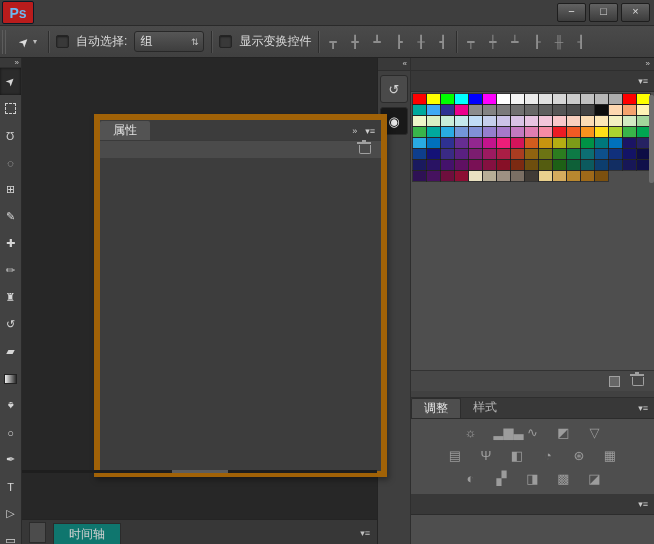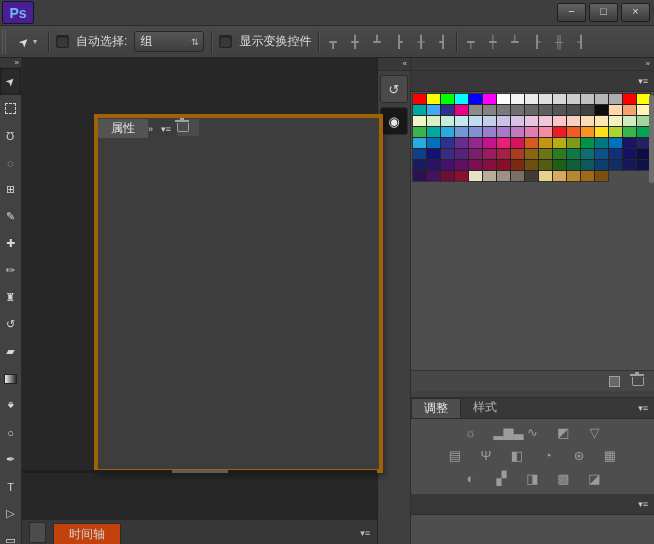--- a/index.html
+++ b/index.html
@@ -2,21 +2,21 @@
 <html><head>
 <meta charset="utf-8">
 <style>
   html,body{margin:0;padding:0;background:#2b2b2b}
   body{width:654px;height:544px;overflow:hidden;font-family:"Liberation Sans","DejaVu Sans",sans-serif;
        font-size:12px;color:#d4d4d4;cursor:default;-webkit-user-select:none;user-select:none}
   .app{width:654px;height:544px;display:flex;flex-direction:column;background:#424242}
 
   
   .menubar{height:25px;background:#3e3e3e;border-bottom:1px solid #2a2a2a;display:flex;align-items:center}
-  .ps-logo{width:30px;height:21px;margin:2px 4px 2px 2px;background:#4c1d95;color:#6cb8f0;font-weight:bold;
+  .ps-logo{width:30px;height:21px;margin:2px 4px 2px 2px;background:#b91c1c;color:#6cb8f0;font-weight:bold;
            font-size:14px;display:flex;align-items:center;justify-content:center;border:1px solid #0a1a28;border-radius:2px}
   .menus{display:flex;align-items:center}
   .menu-item{padding:0 7px;white-space:nowrap}
   .win-controls{margin-left:auto;display:flex;gap:3px;padding-right:4px}
   .win-btn{width:27px;height:17px;background:linear-gradient(#626262,#3c3c3c);border:1px solid #1e1e1e;
            border-radius:2px;color:#ddd;font-size:11px;line-height:15px;text-align:center}
 
   
   .optionsbar{height:31px;background:linear-gradient(#4a4a4a,#404040);border-bottom:1px solid #232323;
               display:flex;align-items:center;gap:7px;padding-left:2px;white-space:nowrap}
@@ -45,42 +45,42 @@
   .tool.selected{background:#2b2b2b;box-shadow:inset 0 0 3px rgba(0,0,0,.6)}
   .rot-45{transform:rotate(-45deg);display:inline-block}
   .rot180{transform:rotate(180deg);display:inline-block}
   .dashed-box{width:9px;height:9px;border:1px dashed #cfcfcf}
   .grad-box{width:11px;height:8px;background:linear-gradient(90deg,#eee,#2b2b2b);border:1px solid #222}
 
   
   .canvas{flex:1;min-width:0;position:relative;background:#272727;border-right:1px solid #242424}
 
   .props{position:absolute;left:72px;top:56px;width:281px;height:351px;background:#3d3d3d;
-         border:4px solid #a16207;box-shadow:2px 3px 6px rgba(0,0,0,.35);display:flex;flex-direction:row}
+         border:6px solid #a16207;box-shadow:2px 3px 6px rgba(0,0,0,.35);display:flex;flex-direction:column}
   .props-header{height:20px;background:#3c3c3c;display:flex;align-items:flex-end}
   .props-tab{height:19px;line-height:19px;background:#535353;color:#e2e2e2;padding:0 13px;border-radius:2px 2px 0 0}
   .props-hicons{margin-left:auto;display:flex;gap:8px;align-items:center;padding:0 6px 4px 0;color:#cfcfcf;font-size:9px}
   .props-body{flex:1;background:#535353;display:flex;flex-direction:column;min-height:0}
   .props-empty{padding:7px 10px 9px;color:#e0e0e0}
   .props-inner{flex:1;margin:0 1px;background:#585858;border-top:1px solid #464646;position:relative}
   .props-scroll{position:absolute;top:0;right:0;bottom:0;width:8px;background:#4e4e4e;border-left:1px solid #454545}
   .props-footer{height:17px;background:#4b4b4b;border-top:1px solid #3a3a3a;display:flex;justify-content:flex-end;
                 align-items:center;padding-right:10px}
   .trash{position:relative;width:10px;height:8px;border:1px solid #a0a0a0;border-top:none;border-radius:0 0 2px 2px;display:inline-block}
   .trash::before{content:"";position:absolute;left:-3px;top:-3px;width:14px;height:2px;background:#a0a0a0}
   .trash::after{content:"";position:absolute;left:2px;top:-5px;width:4px;height:2px;background:#a0a0a0}
   .page-icon{width:9px;height:9px;border:1px solid #a0a0a0;background:#676767;display:inline-block}
 
   .canvas-hscroll{position:absolute;left:0;right:0;bottom:71px;height:3px;background:#1e1e1e}
   .canvas-hscroll .thumb{position:absolute;left:50%;margin-left:-28px;width:56px;height:3px;background:#5d5d5d}
 
   .timeline{position:absolute;left:0;right:0;bottom:0;height:24px;background:#373737;border-top:1px solid #242424;
             display:flex;align-items:flex-end}
   .tl-box{width:15px;height:19px;background:#4c4c4c;border:1px solid #2b2b2b;margin:0 7px 1px 7px}
-  .tl-tab{height:20px;line-height:20px;background:#c2410c;color:#d0d0d0;padding:0 15px;border:1px solid #2b2b2b;border-bottom:none}
+  .tl-tab{height:20px;line-height:20px;background:#0f766e;color:#d0d0d0;padding:0 15px;border:1px solid #2b2b2b;border-bottom:none}
   .tl-menu{margin-left:auto;color:#c0c0c0;font-size:9px;padding:0 7px 6px 0}
 
   
   .rightdock{width:276px;flex:none;display:flex;background:#424242}
   .strip{width:32px;flex:none;background:#3f3f3f;border-right:1px solid #2e2e2e;display:flex;flex-direction:column}
   .strip-top{height:12px;background:#393939;border-bottom:1px solid #2e2e2e;color:#c9c9c9;font-size:8px;
              text-align:right;line-height:11px;padding-right:3px}
   .strip-btn{width:26px;height:26px;margin:4px auto 2px;background:#4a4a4a;border:1px solid #2b2b2b;border-radius:3px;
              display:flex;align-items:center;justify-content:center;color:#d2d2d2;font-size:13px}
   .strip-btn.dark{background:#191919;color:#e8e8e8}

